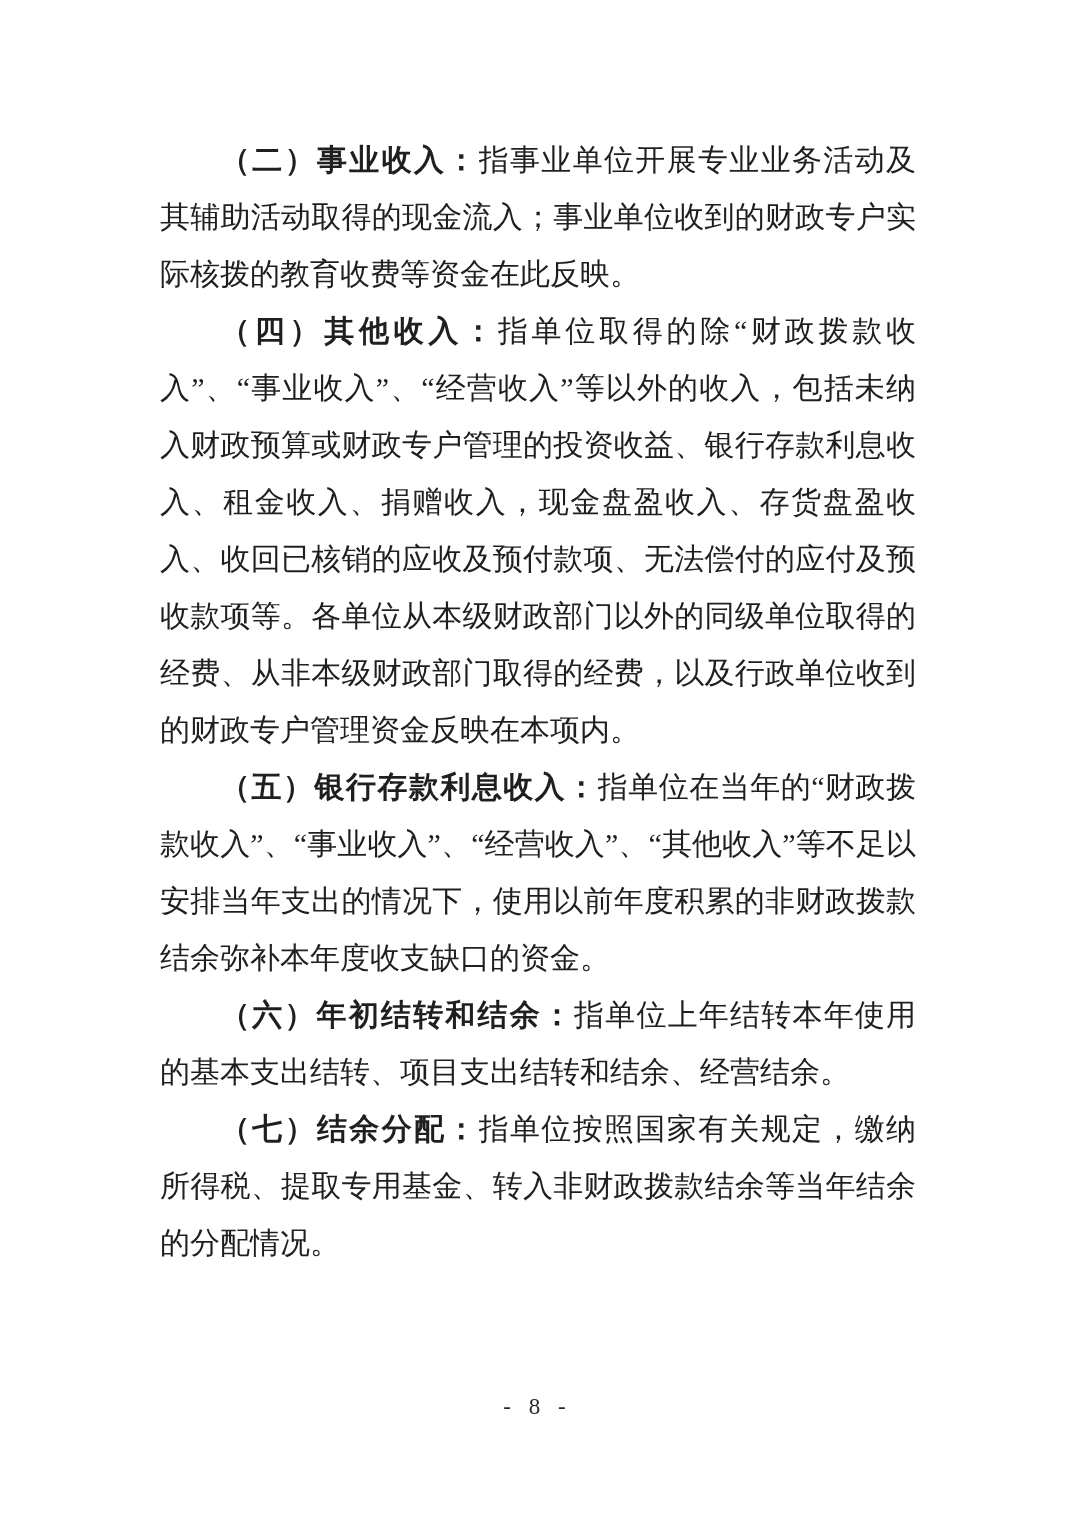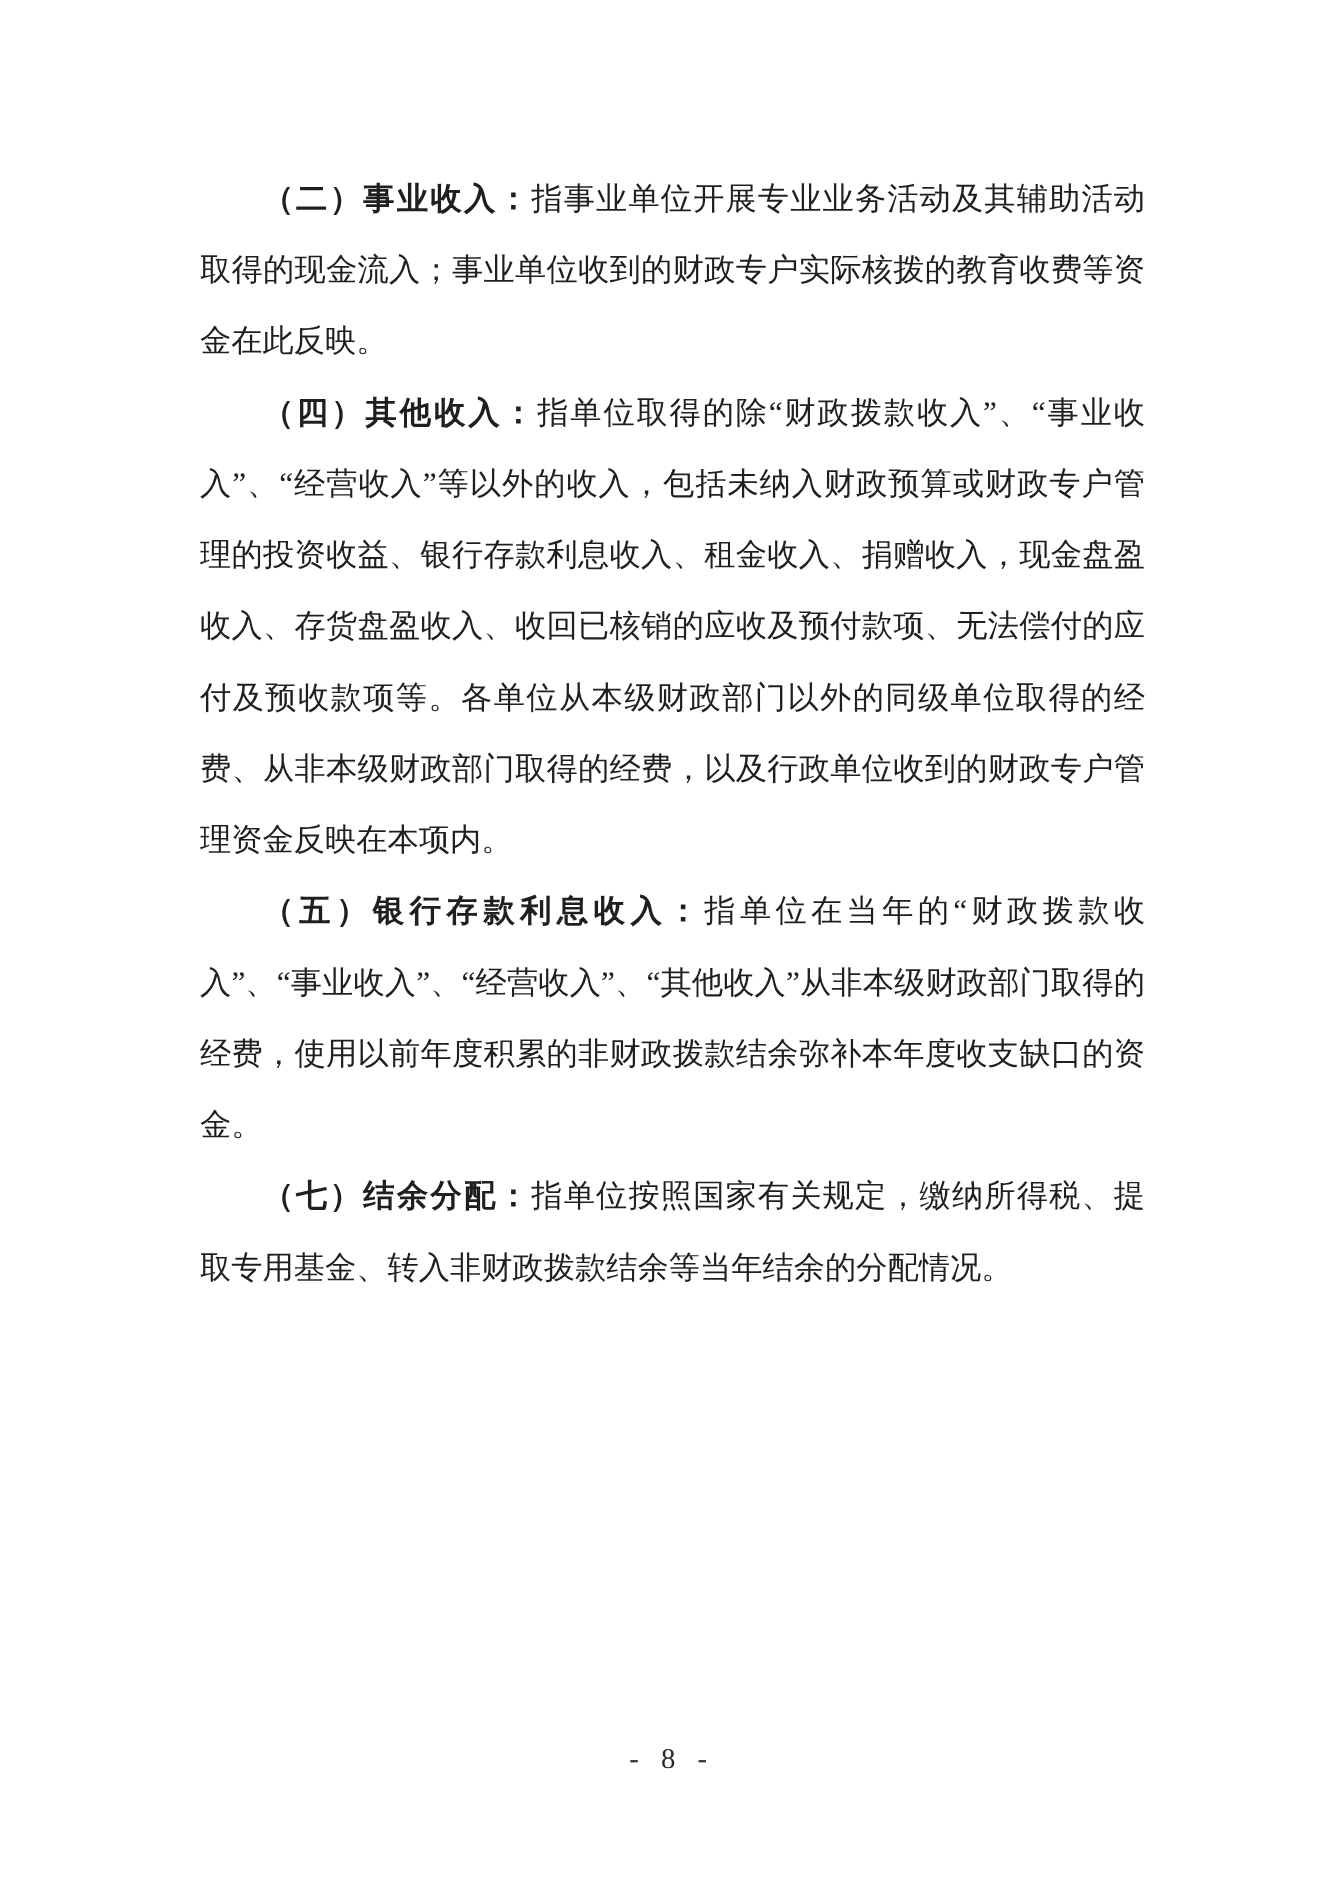--- a/index.html
+++ b/index.html
@@ -22,21 +22,21 @@
   }
   .text-block {
     position: absolute;
     left: 160px;
     top: 131px;
     width: 756px;
   }
   p.para {
     margin: 0;
     padding: 0;
-    font-size: 25px;
+    font-size: 30px;
     line-height: 57px;
     text-align: justify;
     text-justify: inter-ideograph;
     text-indent: 2em;
     word-break: break-all;
   }
   p.para .head {
     font-weight: 700;
     letter-spacing: 1px;
   }
@@ -65,23 +65,26 @@
     <p class="para">
       <span class="head">（二）事业收入：</span><span class="body-text">指事业单位开展专业业务活动及其辅助活动取得的现金流入；事业单位收到的财政专户实际核拨的教育收费等资金在此反映。</span>
     </p>
 
 
     <p class="para">
       <span class="head">（四）其他收入：</span><span class="body-text">指单位取得的除“财政拨款收入”、“事业收入”、“经营收入”等以外的收入，包括未纳入财政预算或财政专户管理的投资收益、银行存款利息收入、租金收入、捐赠收入，现金盘盈收入、存货盘盈收入、收回已核销的应收及预付款项、无法偿付的应付及预收款项等。各单位从本级财政部门以外的同级单位取得的经费、从非本级财政部门取得的经费，以及行政单位收到的财政专户管理资金反映在本项内。</span>
     </p>
 
     <p class="para">
-      <span class="head">（五）银行存款利息收入：</span><span class="body-text">指单位在当年的“财政拨款收入”、“事业收入”、“经营收入”、“其他收入”从非本级财政部门取得的经费，使用以前年度积累的非财政拨款结余弥补本年度收支缺口的资金。</span>
+      <span class="head">（五）银行存款利息收入：</span><span class="body-text">指单位在当年的“财政拨款收入”、“事业收入”、“经营收入”、“其他收入”等不足以安排当年支出的情况下，使用以前年度积累的非财政拨款结余弥补本年度收支缺口的资金。</span>
     </p>
 
+    <p class="para">
+      <span class="head">（六）年初结转和结余：</span><span class="body-text">指单位上年结转本年使用的基本支出结转、项目支出结转和结余、经营结余。</span>
+    </p>
 
     <p class="para">
       <span class="head">（七）结余分配：</span><span class="body-text">指单位按照国家有关规定，缴纳所得税、提取专用基金、转入非财政拨款结余等当年结余的分配情况。</span>
     </p>
 
   </div>
 
   <div class="page-number">- 8 -</div>
 
 </div>

